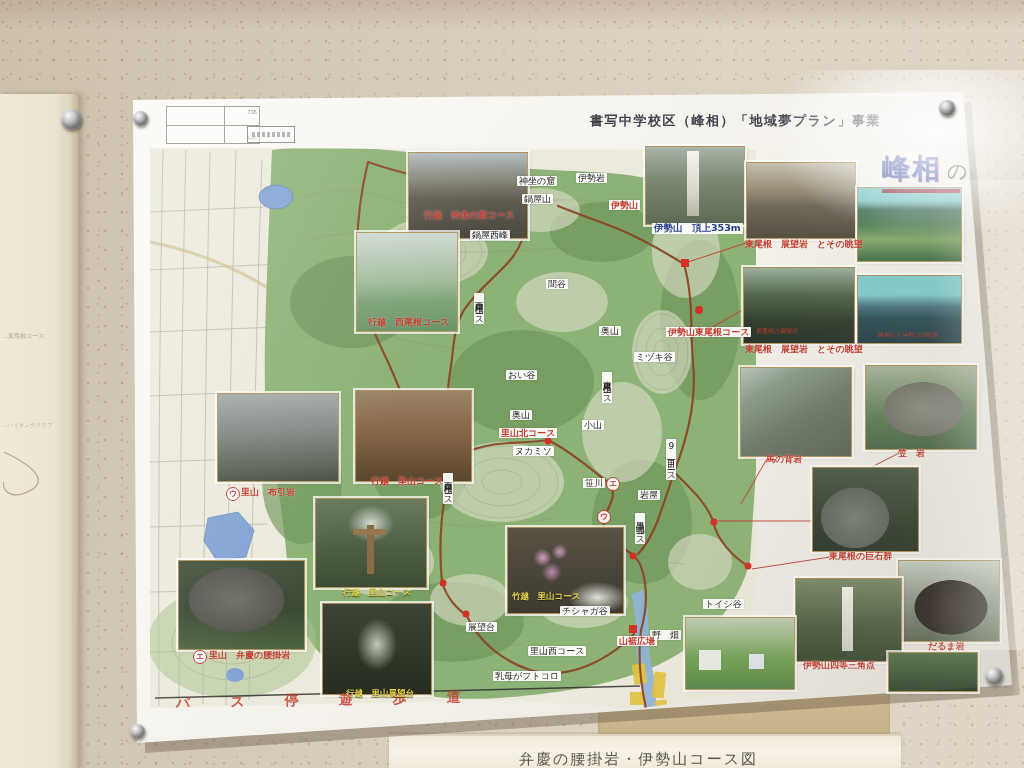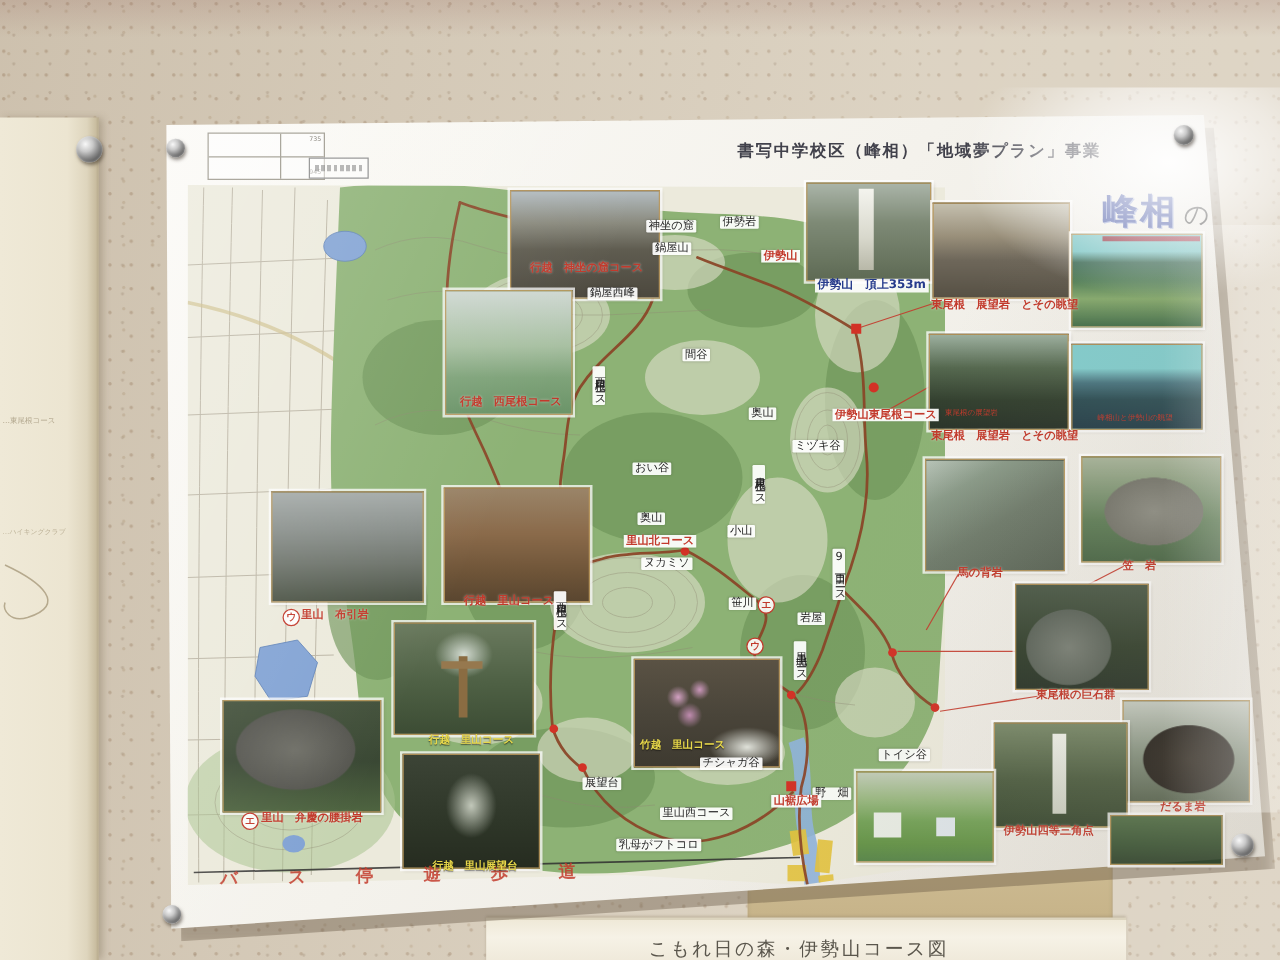--- a/index.html
+++ b/index.html
@@ -97,21 +97,21 @@
 <div class="abs wall-light"></div>
 <div class="abs top-shade"></div>
 
 <div class="abs left-sheet">
   <div class="faint-line f1">…東尾根コース</div>
   <div class="faint-line f2">…ハイキングクラブ</div>
 </div>
 
 <div class="abs tan-paper"></div>
 <div class="abs white-sheet">
-  <div class="bottom-title">こもれ日の森・伊勢山コース図</div>
+  <div class="bottom-title">弁慶の腰掛岩・伊勢山コース図</div>
 </div>
 
 <div class="abs poster-shadow"></div>
 <div class="abs poster"></div>
 
 <svg id="scene-svg" class="abs" width="1024" height="768" viewBox="0 0 1024 768">
   <defs>
     <clipPath id="mapclip">
       <polygon points="150,148 756,150 756,560 750,692 642,708 500,700 150,708"></polygon>
     </clipPath>

